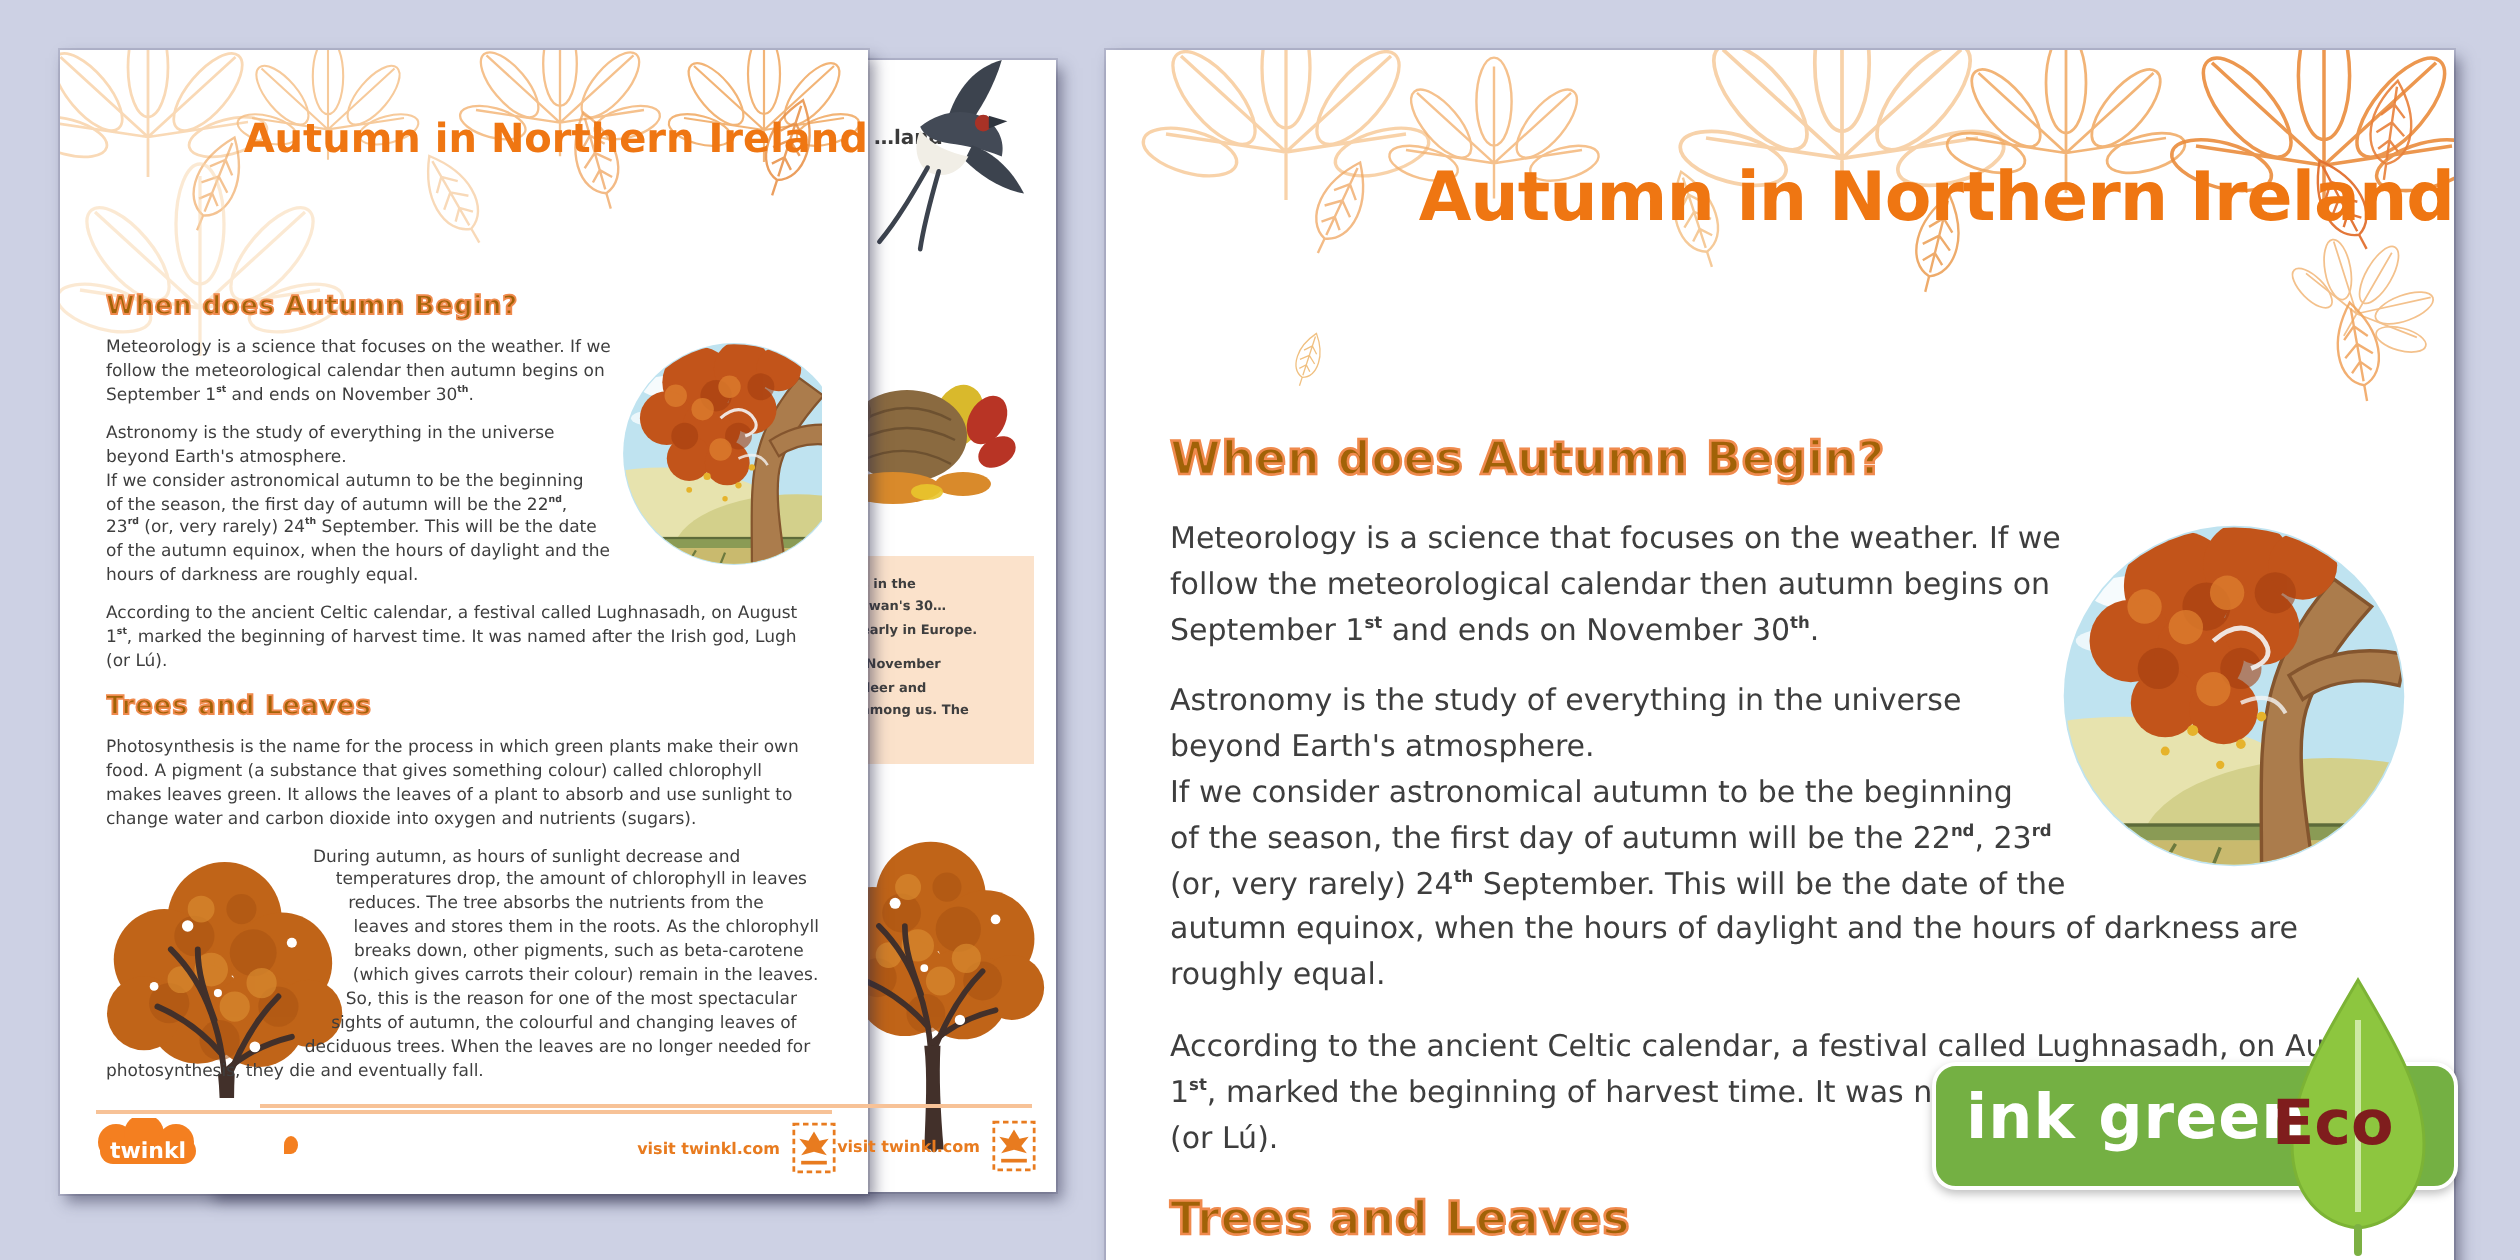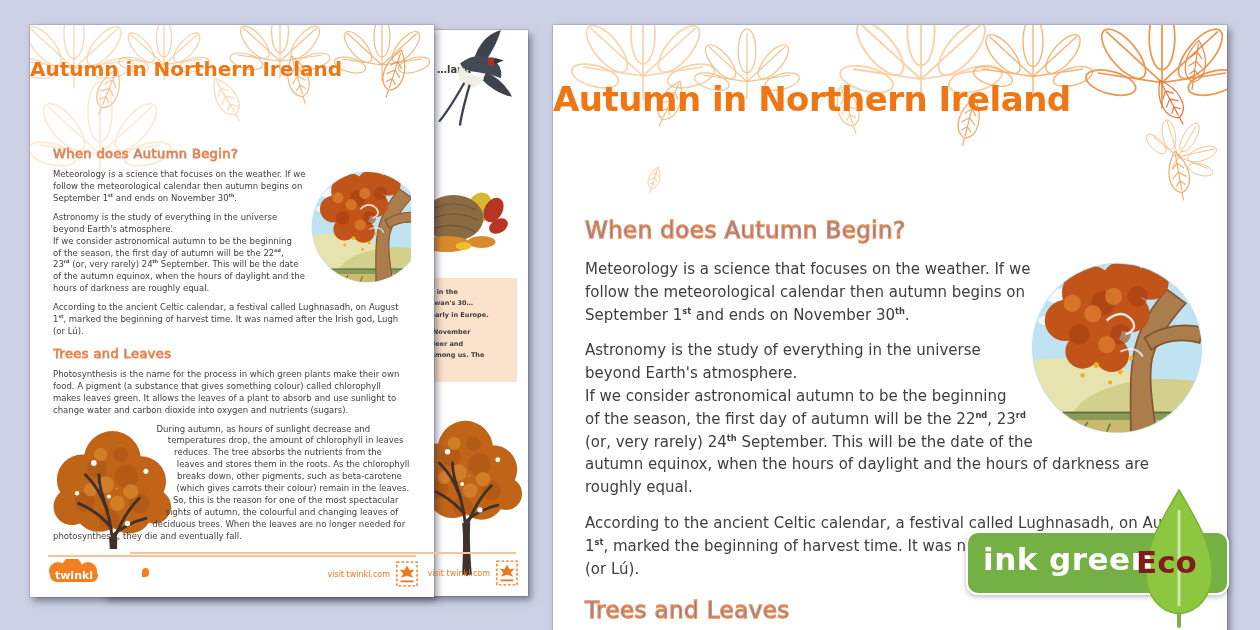--- a/index.html
+++ b/index.html
@@ -6,25 +6,25 @@
   body{width:1260px;height:630px;overflow:hidden;font-family:"DejaVu Sans",sans-serif;}
   #stage{position:relative;width:1260px;height:630px;background:#cdd1e4;overflow:hidden;}
 
   .page{position:absolute;background:#ffffff;box-shadow:3px 4px 7px rgba(40,40,70,.5),0 0 0 1px rgba(110,110,140,.25);}
   #page-back{left:104px;top:30px;width:424px;height:566px;}
   #page-front{left:30px;top:25px;width:404px;height:572px;}
   #page-right{left:553px;top:25px;width:674px;height:860px;}
 
   .deco{position:absolute;top:0;left:0;pointer-events:none;z-index:0;}
 
-  .doc-title{position:relative;z-index:2;font-weight:bold;color:#ef7612;text-align:left;margin:0;}
+  .doc-title{position:relative;z-index:2;font-weight:bold;color:#ef7612;text-align:right;margin:0;}
   #page-right .doc-title{font-size:34px;padding-top:54px;letter-spacing:-.5px;}
   #page-front .doc-title{font-size:20px;padding-top:32px;}
 
-  .outline{font-weight:normal;color:#3b82f6;-webkit-text-stroke:1.3px #f08a4d;letter-spacing:.4px;margin:0 0 10px;}
+  .outline{font-weight:bold;color:#a16207;-webkit-text-stroke:1.3px #f08a4d;letter-spacing:.4px;margin:0 0 10px;}
   #page-right .outline{font-size:23px;}
   #page-front .outline{font-size:13px;-webkit-text-stroke:.9px #f08a4d;margin:0 0 6px;}
 
   .body-col{position:relative;z-index:1;color:#3e3e3e;}
   .rp-body{margin:94px 32px 0;font-size:15px;line-height:1.52;}
   .rp-body p{margin:0 0 13px;}
   .rp-body p.tight{margin-bottom:0;}
   .fp-body{margin:64px 23px 0;font-size:8.5px;line-height:1.4;height:404px;overflow:hidden;}
   .fp-body p{margin:0 0 7px;}
   .fp-body p.tight{margin-bottom:0;}
@@ -35,21 +35,21 @@
   #page-front .circle-float{width:112px;height:112px;margin:2px -12px 8px 10px;}
   .circle-float svg{display:block;width:100%;height:100%;}
 
   .tree-float{float:left;width:138px;height:112px;margin:2px 8px 0 -8px;shape-outside:ellipse(62px 54px at 62px 52px);}
   .tree-float svg{overflow:visible;display:block;}
 
   .pg-line{position:absolute;left:18px;right:18px;height:2px;background:#f7c297;z-index:3;}
   #page-front .pg-line{bottom:40px;}
   #page-back .pg-line{bottom:42px;left:26px;right:12px;}
   .pg-footer{position:absolute;display:flex;align-items:center;gap:6px;z-index:4;}
-  .visit{color:#e87b1f;font-weight:normal;font-size:8px;white-space:nowrap;}
+  .visit{color:#e87b1f;font-weight:bold;font-size:8px;white-space:nowrap;}
   .leaf-dot{width:7px;height:9px;background:#f47f20;border-radius:50% 50% 50% 0;}
 
   
   .frag{position:absolute;font-weight:bold;color:#3b3b3b;font-size:10px;white-space:nowrap;}
   .peach-box{position:absolute;left:140px;right:11px;top:248px;height:104px;background:#fbe2cb;}
   .peach-text{position:absolute;left:180px;top:9px;width:95px;font-size:6.5px;line-height:1.75;color:#3e3e3e;font-weight:bold;}
   .peach-text .gap{height:6px;}
   .back-art{position:absolute;}
 
   

